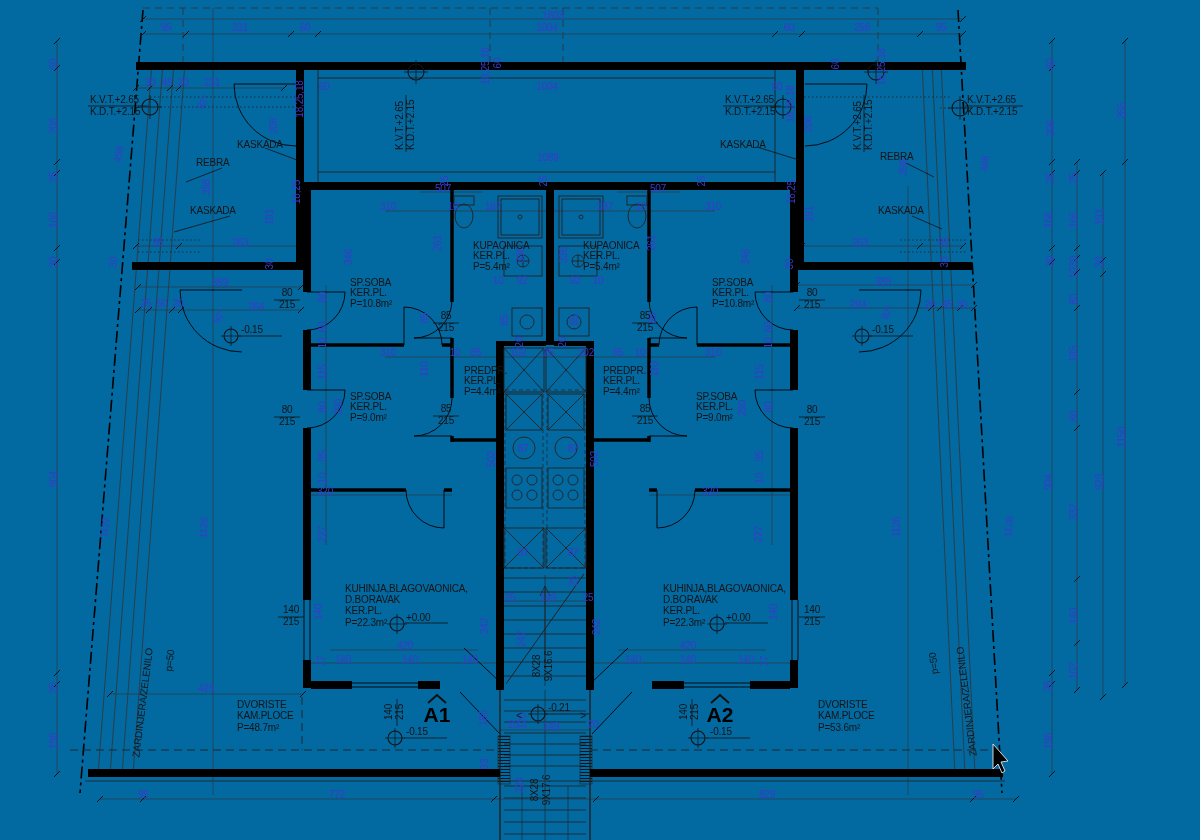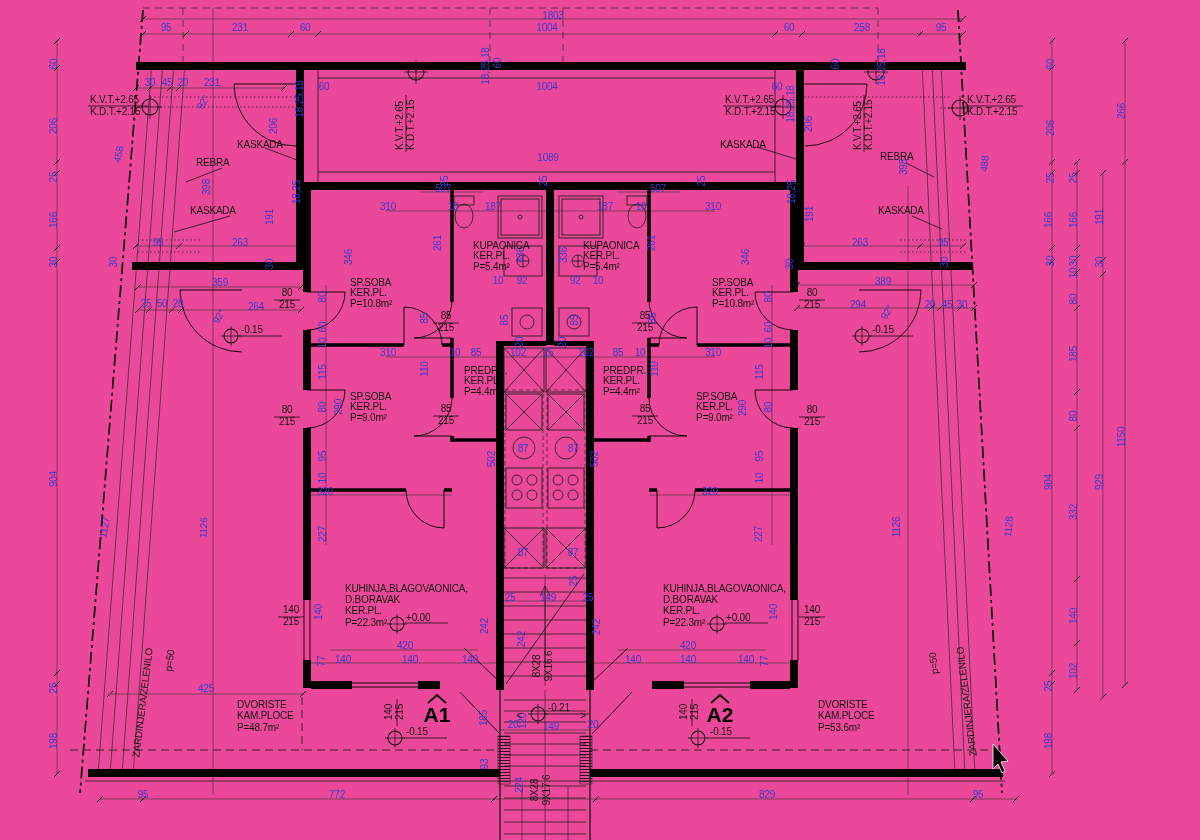--- a/index.html
+++ b/index.html
@@ -1,16 +1,16 @@
 <!DOCTYPE html>
 <html><head>
 <meta charset="utf-8">
 <style>
   html,body{margin:0;padding:0;background:#ffffff;}
-  .plan-wrap{width:1200px;height:840px;position:relative;background:#ec4899;overflow:hidden;}
+  .plan-wrap{width:1200px;height:840px;position:relative;background:#0369a1;overflow:hidden;}
   svg{display:block;}
   text{font-family:"Liberation Sans",sans-serif;letter-spacing:-0.2px;}
   .t-d{fill:#3a3acd;font-size:10px;}
   .t-k{fill:#141414;font-size:10px;}
   .t-b{fill:#000000;font-size:21px;font-weight:bold;letter-spacing:0;}
 </style>
 </head>
 <body>
 
 <div class="plan-wrap">

